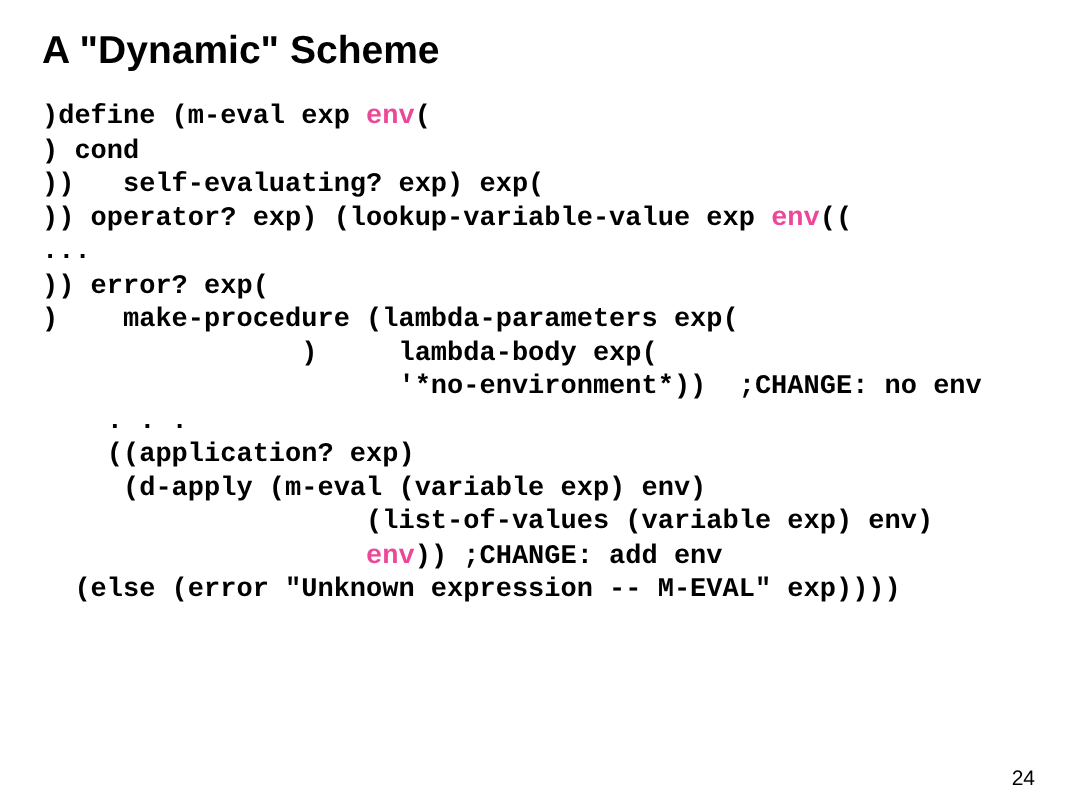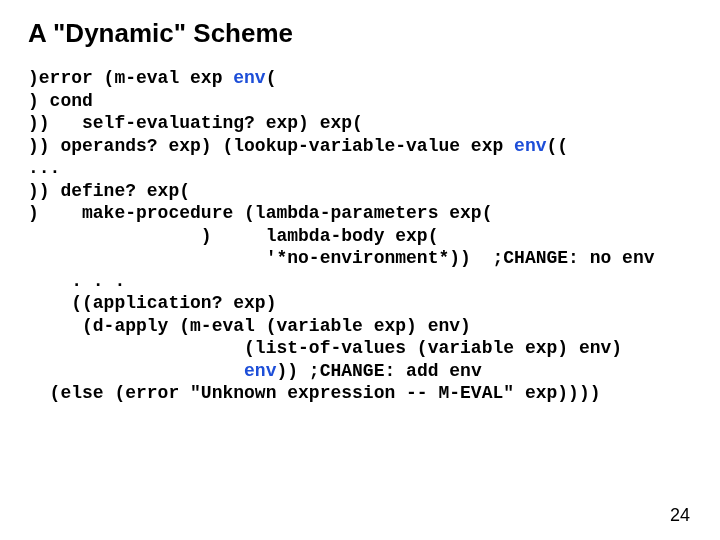--- a/index.html
+++ b/index.html
@@ -27,43 +27,43 @@
   }
   .code {
     font-family: "Courier New", Courier, monospace;
     font-size: 18px;
     line-height: 1.25;
     white-space: pre;
     color: #000;
     font-weight: bold;
   }
   .code .env {
-    color: #1d4ed8;
+    color: #ec4899;
     text-align: right;
   }
   .page-num {
     position: absolute;
     bottom: 14px;
     right: 30px;
-    font-size: 18px;
+    font-size: 14px;
     color: #000;
   }
 </style>
 </head>
 <body>
 
 <div class="slide">
   <div class="title">A "Dynamic" Scheme</div>
 
-  <div class="code"><span>)error (m-eval exp </span><span class="env">env</span><span>(</span>
+  <div class="code"><span>)define (m-eval exp </span><span class="env">env</span><span>(</span>
 <span>) cond</span>
 <span>))   self-evaluating? exp) exp(</span>
-<span>)) operands? exp) (lookup-variable-value exp </span><span class="env">env</span><span>((</span>
+<span>)) operator? exp) (lookup-variable-value exp </span><span class="env">env</span><span>((</span>
 <span>...</span>
-<span>)) define? exp(</span>
+<span>)) error? exp(</span>
 <span>)    make-procedure (lambda-parameters exp(</span>
 <span>                )     lambda-body exp(</span>
 <span>                      '*no-environment*))  ;CHANGE: no env</span>
 <span>    . . .</span>
 <span>    ((application? exp)</span>
 <span>     (d-apply (m-eval (variable exp) env)</span>
 <span>                    (list-of-values (variable exp) env)</span>
 <span>                    </span><span class="env">env</span><span>)) ;CHANGE: add env</span>
 <span>  (else (error "Unknown expression -- M-EVAL" exp))))</span></div>
 

